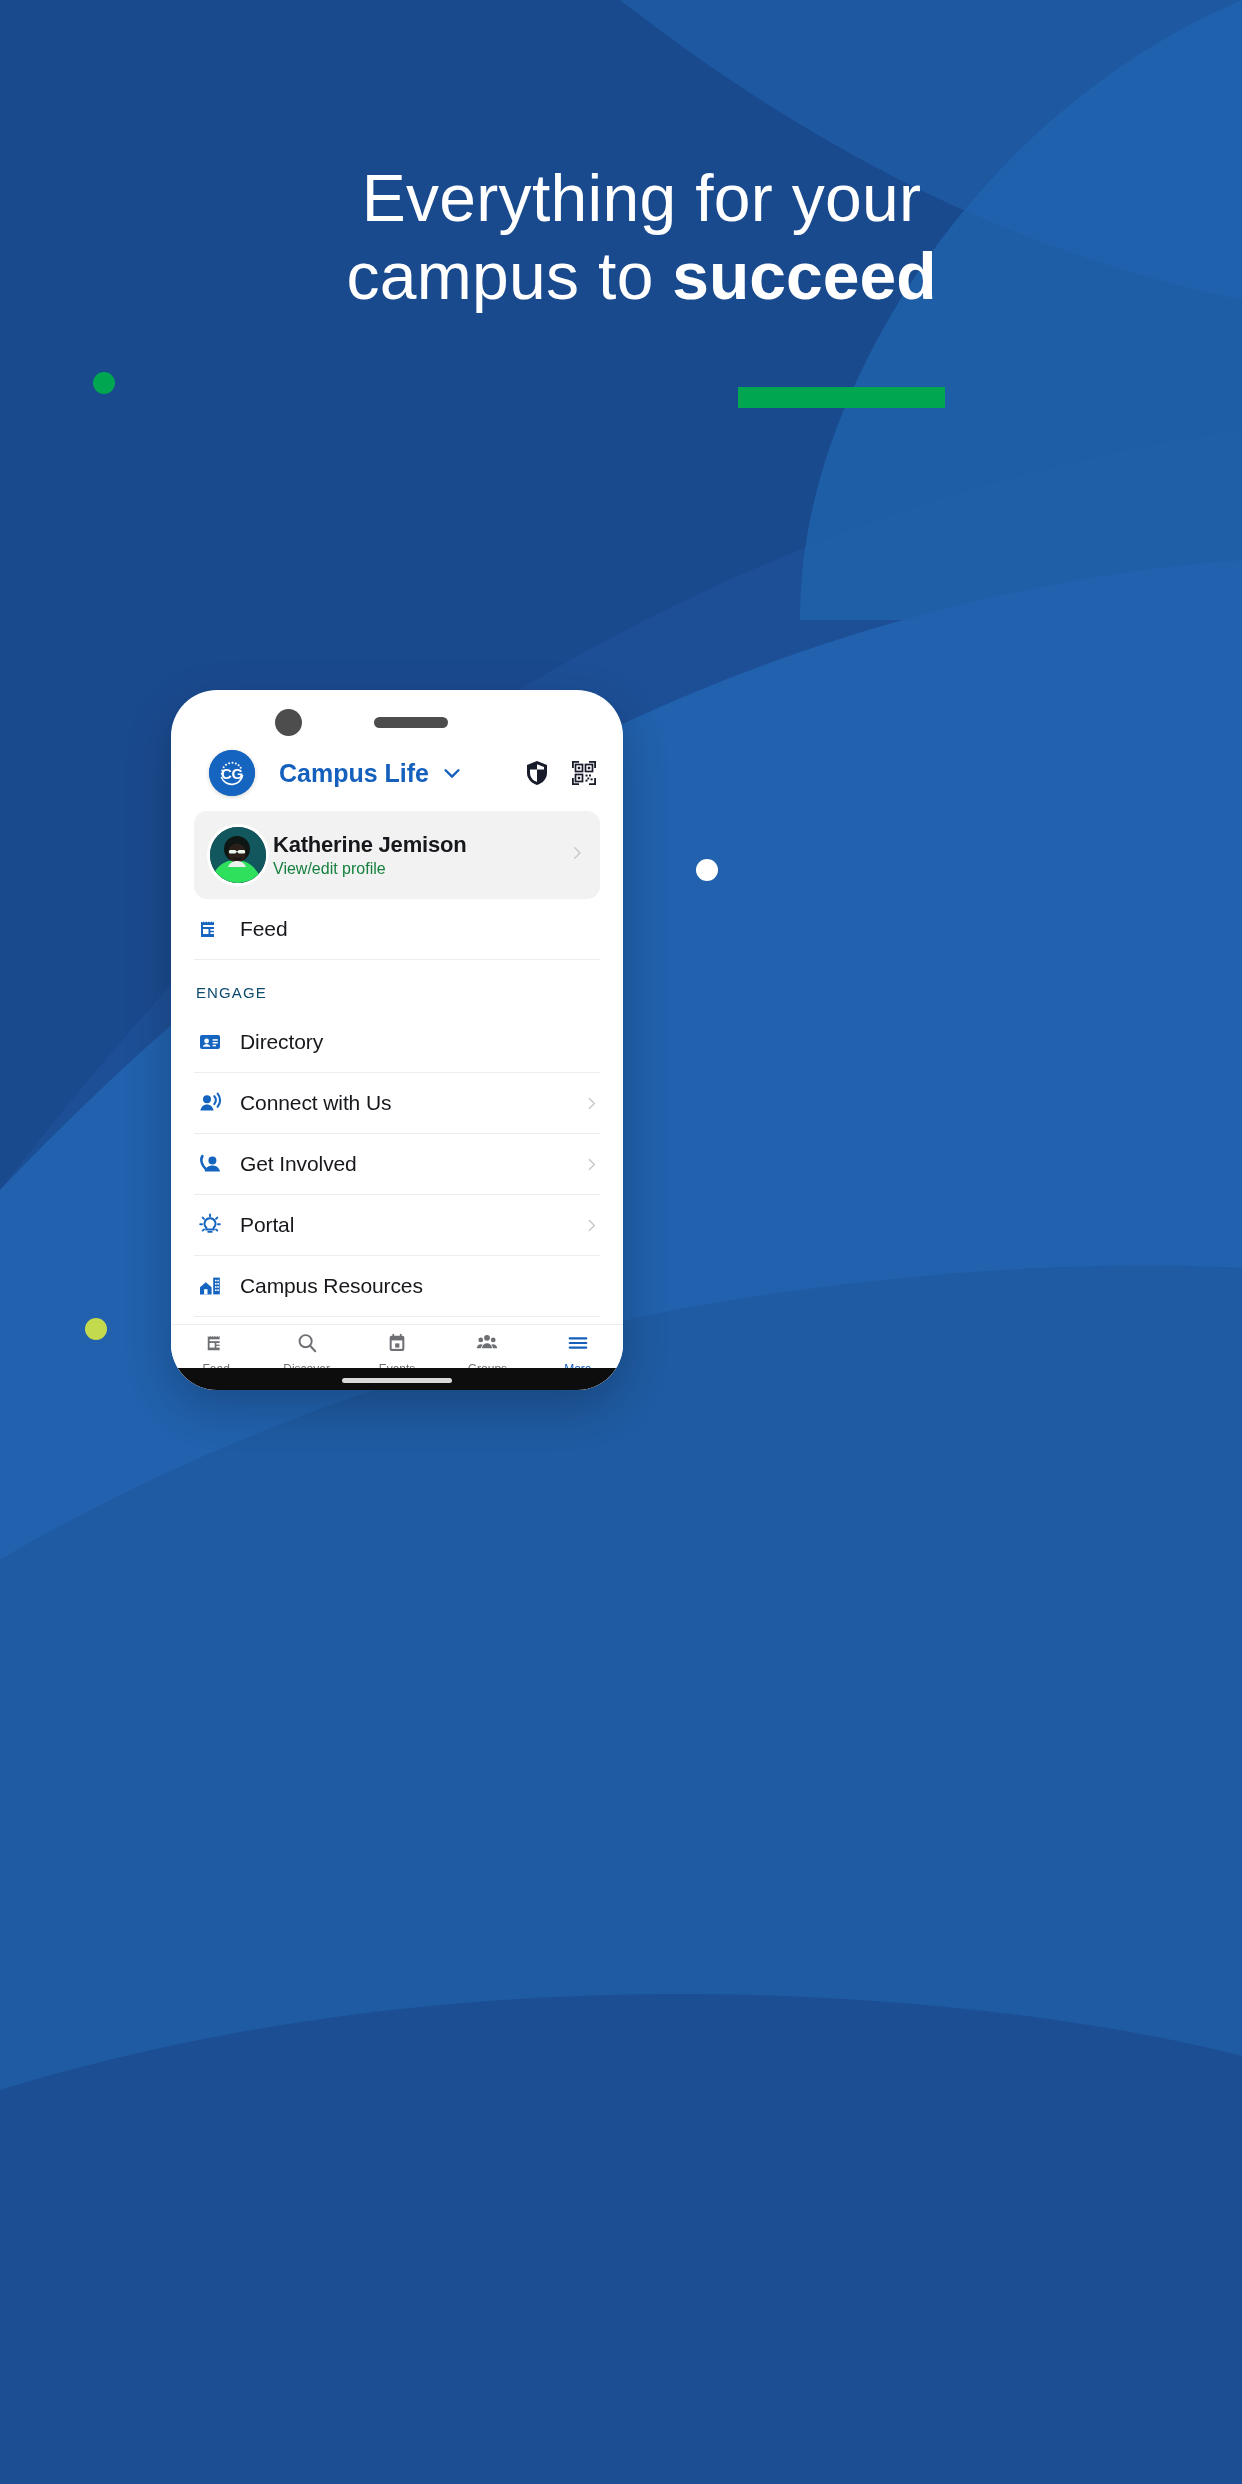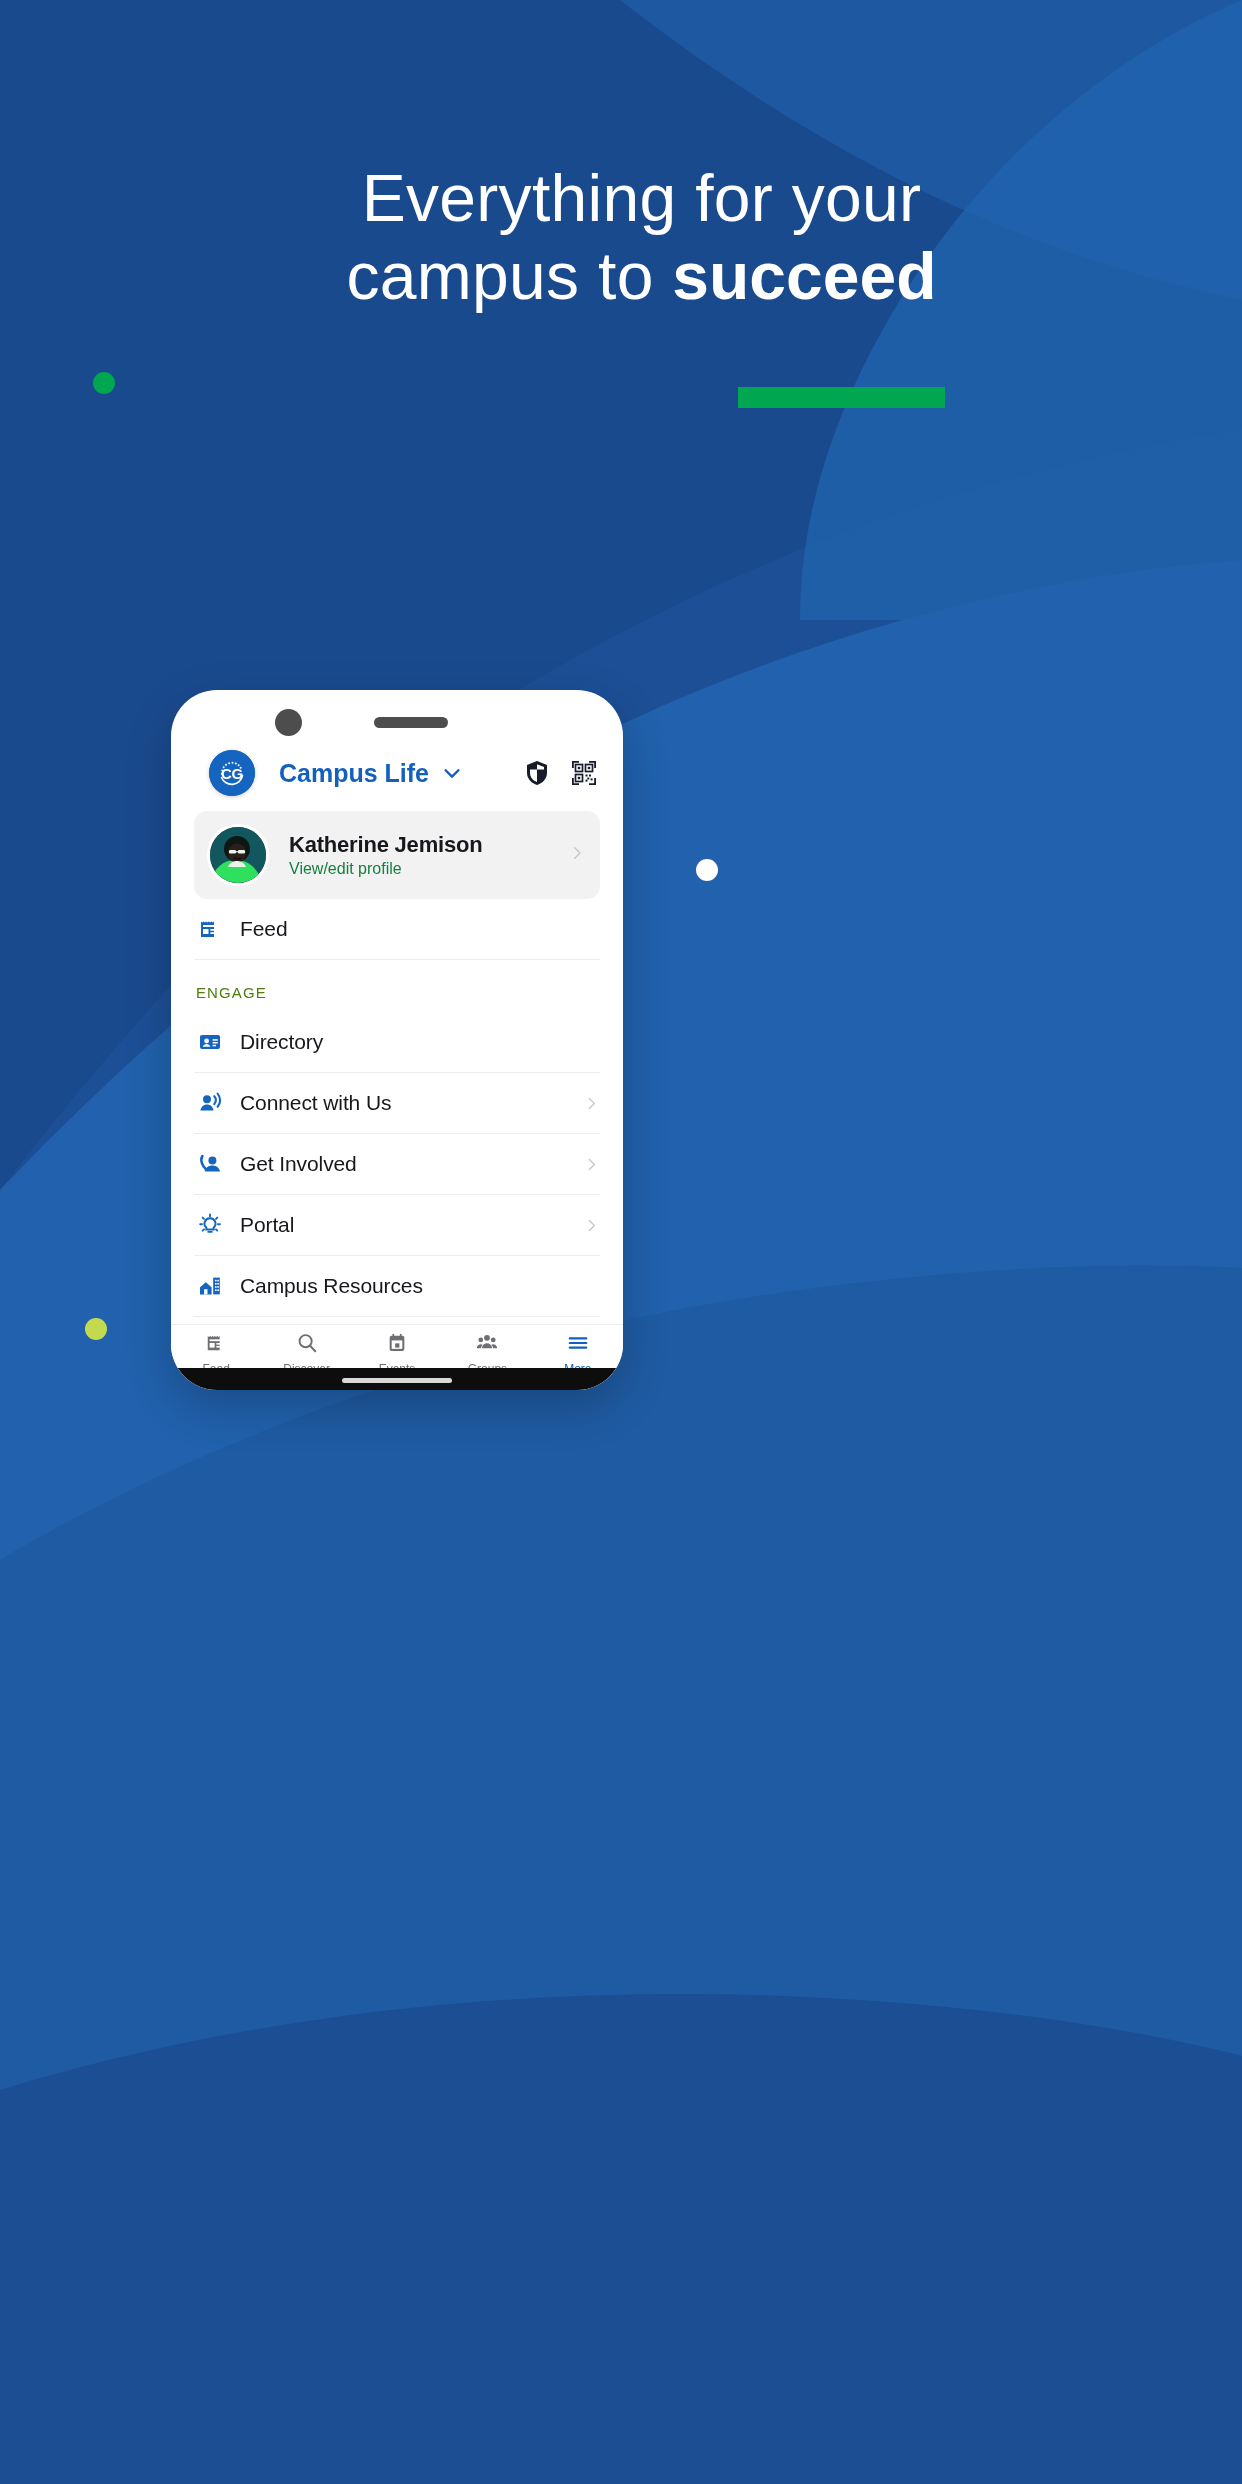--- a/index.html
+++ b/index.html
@@ -93,33 +93,33 @@
     border-radius:13px;
     height:88px;
     display:flex; align-items:center;
     padding:0 14px 0 13px;
   }
   .avatar{
     width:62px; height:62px; border-radius:50%;
     border:3px solid #fff; overflow:hidden; flex:0 0 auto;
     background:#17555b;
   }
-  .profile-text{ margin-left:20px; flex:1 1 auto; min-width:0; }
+  .profile-text{ margin-left:4px; flex:1 1 auto; min-width:0; }
   .profile-name{
     font-size:22px; font-weight:700; color:#16181c;
     letter-spacing:-0.2px; line-height:1.15;
   }
   .profile-sub{
     font-size:16px; color:#15803d; margin-top:3px;
   }
 
   
   .menu{ padding:0 23px; }
   .section-label{
-    font-size:15px; color:#4d7c0f; letter-spacing:1.1px;
+    font-size:15px; color:#0c4a6e; letter-spacing:1.1px;
     padding:24px 0 11px 2px;
   }
   .m-row{
     display:flex; align-items:center;
     height:61px;
     border-bottom:1px solid #eceded;
   }
   .m-icon{
     width:32px; flex:0 0 auto;
     display:flex; align-items:center; justify-content:center;

